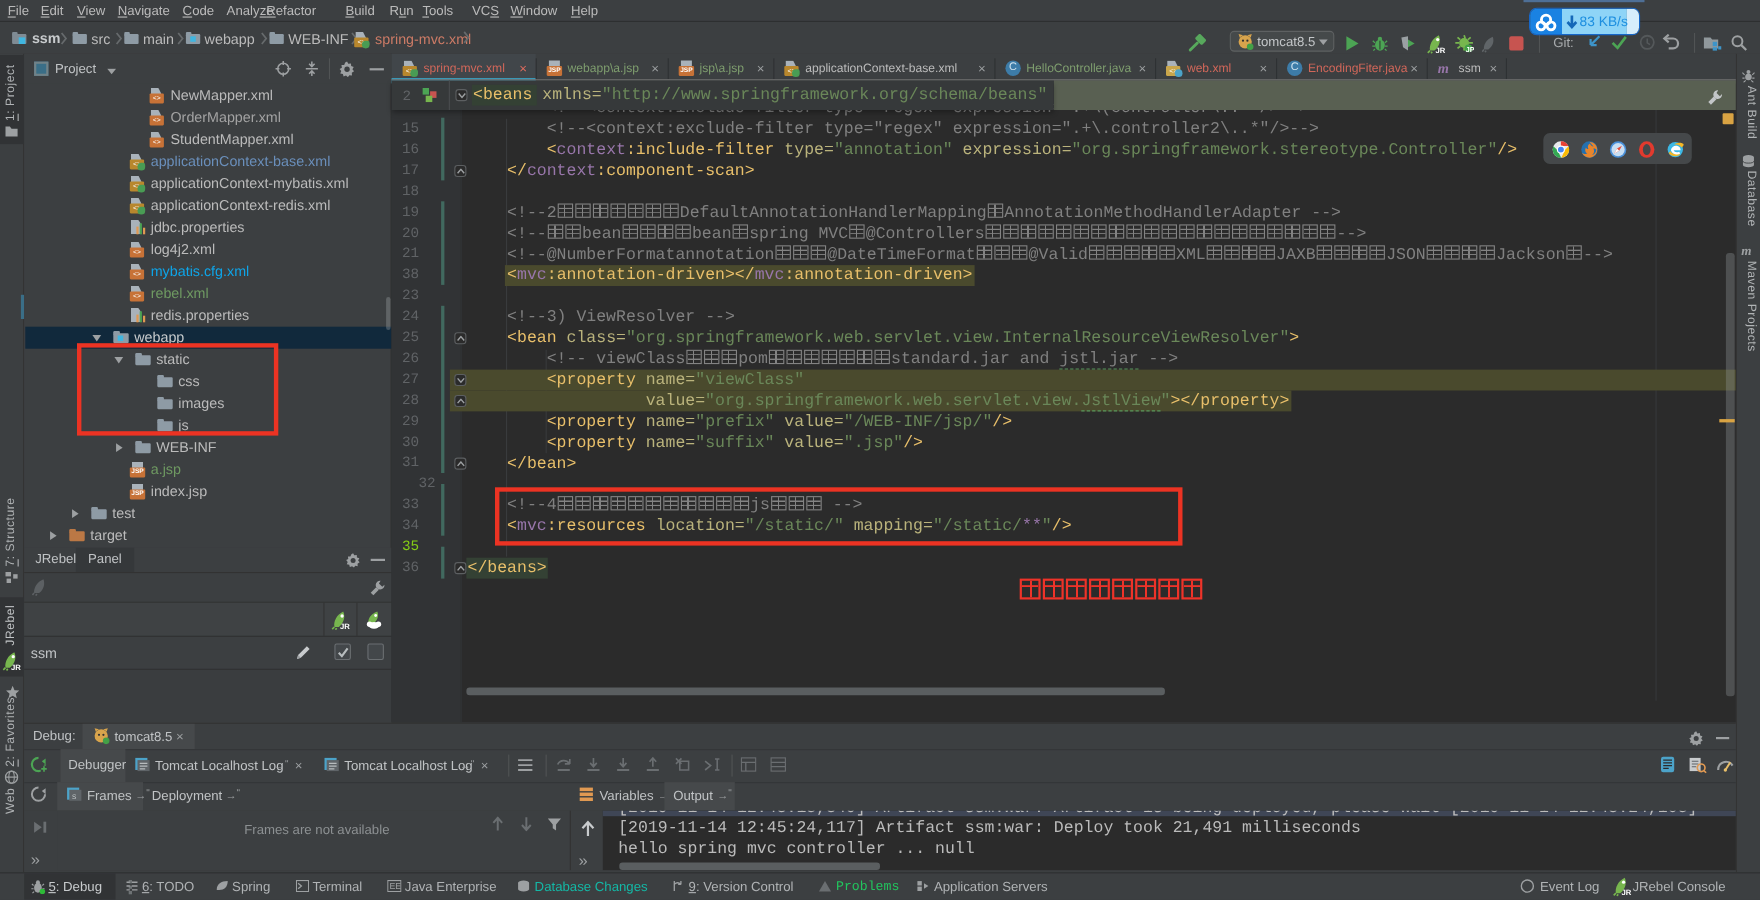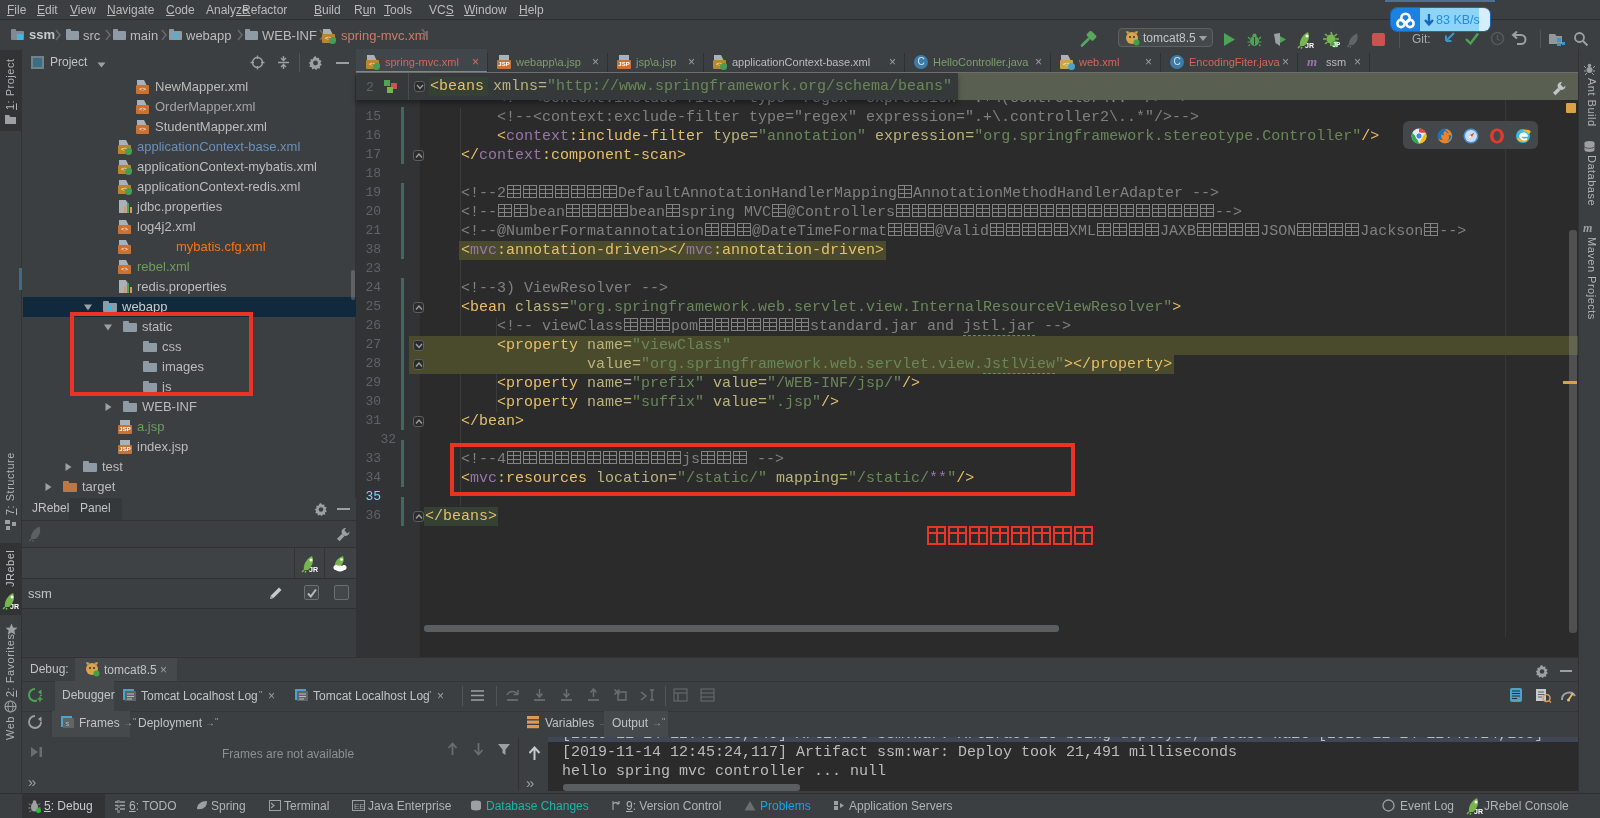--- a/index.html
+++ b/index.html
@@ -274,21 +274,21 @@
 <div class="a" style="left:137px;top:199px;font-size:13px;color:#bbbbbb;white-space:pre;">jdbc.properties</div>
 <div class="a" style="left:118px;top:220px;width:14px;height:14px">
     <div class="a" style="left:1px;top:0;width:10px;height:6px;background:#a9b2ba;clip-path:polygon(0 0,70% 0,100% 100%,100% 100%,0 100%)"></div>
     <div class="a" style="left:0;top:5px;width:13px;height:9px;background:#c77237;border-radius:1px;color:#fff;font-size:6px;line-height:9px;text-align:center;font-family:'Liberation Mono',monospace">&lt;&gt;</div>
   </div>
 <div class="a" style="left:137px;top:219px;font-size:13px;color:#bbbbbb;white-space:pre;">log4j2.xml</div>
 <div class="a" style="left:118px;top:240px;width:14px;height:14px">
     <div class="a" style="left:1px;top:0;width:10px;height:6px;background:#a9b2ba;clip-path:polygon(0 0,70% 0,100% 100%,100% 100%,0 100%)"></div>
     <div class="a" style="left:0;top:5px;width:13px;height:9px;background:#c77237;border-radius:1px;color:#fff;font-size:6px;line-height:9px;text-align:center;font-family:'Liberation Mono',monospace">&lt;&gt;</div>
   </div>
-<div class="a" style="left:137px;top:239px;font-size:13px;color:#f97316;white-space:pre;margin-left:39px;">mybatis.cfg.xml</div>
+<div class="a" style="left:137px;top:239px;font-size:13px;color:#0ea5e9;white-space:pre;">mybatis.cfg.xml</div>
 <div class="a" style="left:118px;top:260px;width:14px;height:14px">
     <div class="a" style="left:1px;top:0;width:10px;height:6px;background:#a9b2ba;clip-path:polygon(0 0,70% 0,100% 100%,100% 100%,0 100%)"></div>
     <div class="a" style="left:0;top:5px;width:13px;height:9px;background:#c77237;border-radius:1px;color:#fff;font-size:6px;line-height:9px;text-align:center;font-family:'Liberation Mono',monospace">&lt;&gt;</div>
   </div>
 <div class="a" style="left:137px;top:259px;font-size:13px;color:#6f9a62;white-space:pre;">rebel.xml</div>
 <div class="a" style="left:118px;top:280px;width:14px;height:14px">
     <div class="a" style="left:1px;top:0;width:9px;height:13px;background:#a9b2ba;clip-path:polygon(0 0,75% 0,100% 25%,100% 100%,0 100%)"></div>
     <div class="a" style="left:6px;top:6px;width:2px;height:7px;background:#e09952"></div>
     <div class="a" style="left:9px;top:3px;width:2px;height:10px;background:#4ca454"></div>
     <div class="a" style="left:12px;top:7px;width:2px;height:6px;background:#e09952"></div>
@@ -530,21 +530,21 @@
 <div class="a mono crow" style="left:497px;top:374px"><span class="tag">&lt;property</span><span class="att"> name=</span><span class="str">"prefix"</span><span class="att"> value=</span><span class="str">"/WEB-INF/jsp/"</span><span class="tag">/&gt;</span></div>
 <div class="a" style="left:363px;top:394px;font-size:13px;color:#606366;white-space:pre;font-family:'Liberation Mono',monospace;width:18px;text-align:right">30</div>
 <div class="a mono crow" style="left:497px;top:393px"><span class="tag">&lt;property</span><span class="att"> name=</span><span class="str">"suffix"</span><span class="att"> value=</span><span class="str">".jsp"</span><span class="tag">/&gt;</span></div>
 <div class="a" style="left:363px;top:413px;font-size:13px;color:#606366;white-space:pre;font-family:'Liberation Mono',monospace;width:18px;text-align:right">31</div>
 <div class="a mono crow" style="left:461px;top:412px"><span class="tag">&lt;/bean&gt;</span></div>
 <div class="a" style="left:378px;top:432px;font-size:13px;color:#606366;white-space:pre;font-family:'Liberation Mono',monospace;width:18px;text-align:right">32</div>
 <div class="a" style="left:363px;top:451px;font-size:13px;color:#606366;white-space:pre;font-family:'Liberation Mono',monospace;width:18px;text-align:right">33</div>
 <div class="a mono crow" style="left:461px;top:450px"><span class="com">&lt;!--4<i class="cj"></i><i class="cj"></i><i class="cj"></i><i class="cj"></i><i class="cj"></i><i class="cj"></i><i class="cj"></i><i class="cj"></i><i class="cj"></i><i class="cj"></i><i class="cj"></i>js<i class="cj"></i><i class="cj"></i><i class="cj"></i> --&gt;</span></div>
 <div class="a" style="left:363px;top:470px;font-size:13px;color:#606366;white-space:pre;font-family:'Liberation Mono',monospace;width:18px;text-align:right">34</div>
 <div class="a mono crow" style="left:461px;top:469px"><span class="tag">&lt;</span><span class="ns">mvc</span><span class="tag">:resources</span><span class="att"> location=</span><span class="str">"/static/"</span><span class="att"> mapping=</span><span class="str">"/static/<span class="ns">**</span>"</span><span class="tag">/&gt;</span></div>
-<div class="a" style="left:363px;top:489px;font-size:13px;color:#7dd3fc;white-space:pre;font-family:'Liberation Mono',monospace;width:18px;text-align:right">35</div>
+<div class="a" style="left:363px;top:489px;font-size:13px;color:#84cc16;white-space:pre;font-family:'Liberation Mono',monospace;width:18px;text-align:right">35</div>
 <div class="a" style="left:363px;top:508px;font-size:13px;color:#606366;white-space:pre;font-family:'Liberation Mono',monospace;width:18px;text-align:right">36</div>
 <div class="a mono crow" style="left:425px;top:507px"><span class="tag">&lt;/beans&gt;</span></div>
 <div class="a fold" style="left:413px;top:150px"></div>
 <svg class="a" style="left:415px;top:153px" width="8" height="6">
     <path d="M1 4.5 L4 1 L7 4.5" stroke="#9da0a2" stroke-width="1.3" fill="none"></path>
   </svg>
 <div class="a fold" style="left:413px;top:302px"></div>
 <svg class="a" style="left:415px;top:305px" width="8" height="6">
     <path d="M1 4.5 L4 1 L7 4.5" stroke="#9da0a2" stroke-width="1.3" fill="none"></path>
   </svg>
@@ -757,21 +757,21 @@
     <path d="M2.5 6 L1 4.5 M10.5 6 L12 4.5 M2.5 9 H0.5 M10.5 9 H12.5 M3 11.5 L1.5 13 M10 11.5 L11.5 13" stroke="#9da0a2" stroke-width="1"></path>
     <circle cx="10.5" cy="11.5" r="2.5" fill="#2ebb38"></circle>
   </svg>
 <div class="a" style="left:44px;top:799px;font-size:12px;color:#c8cbcd;white-space:pre;"><span class="u">5</span>: Debug</div>
 <div class="a" style="left:129px;top:799px;font-size:12px;color:#b0b3b5;white-space:pre;"><span class="u">6</span>: TODO</div>
 <div class="a" style="left:211px;top:799px;font-size:12px;color:#b0b3b5;white-space:pre;">Spring</div>
 <div class="a" style="left:284px;top:799px;font-size:12px;color:#b0b3b5;white-space:pre;">Terminal</div>
 <div class="a" style="left:368px;top:799px;font-size:12px;color:#b0b3b5;white-space:pre;">Java Enterprise</div>
 <div class="a" style="left:486px;top:799px;font-size:12px;color:#14b8a6;white-space:pre;text-align:right;">Database Changes</div>
 <div class="a" style="left:626px;top:799px;font-size:12px;color:#b0b3b5;white-space:pre;"><span class="u">9</span>: Version Control</div>
-<div class="a" style="left:760px;top:799px;font-size:12px;color:#0ea5e9;white-space:pre;">Problems</div>
+<div class="a" style="left:760px;top:799px;font-size:12px;color:#22c55e;white-space:pre;font-family:Liberation Mono, monospace;">Problems</div>
 <div class="a" style="left:849px;top:799px;font-size:12px;color:#b0b3b5;white-space:pre;">Application Servers</div>
 <div class="a" style="left:117px;top:800px;width:3px;height:3px;background:#6f7375"></div>
 <div class="a" style="left:117px;top:805px;width:3px;height:3px;background:#6f7375"></div>
 <div class="a" style="left:117px;top:810px;width:3px;height:3px;background:#6f7375"></div>
 <svg class="a" style="left:114px;top:800px" width="12" height="11">
     <path d="M1 2 H4 M6 2 H11 M1 5.5 H4 M6 5.5 H11 M1 9 H4 M6 9 H11" stroke="#9da0a2" stroke-width="1.3"></path>
   </svg>
 <svg class="a" style="left:196px;top:800px" width="12" height="11">
     <path d="M1 9 C1 4 5 1 11 1 C11 7 7 10 1 9 Z" fill="#9da0a2"></path>
   </svg>

